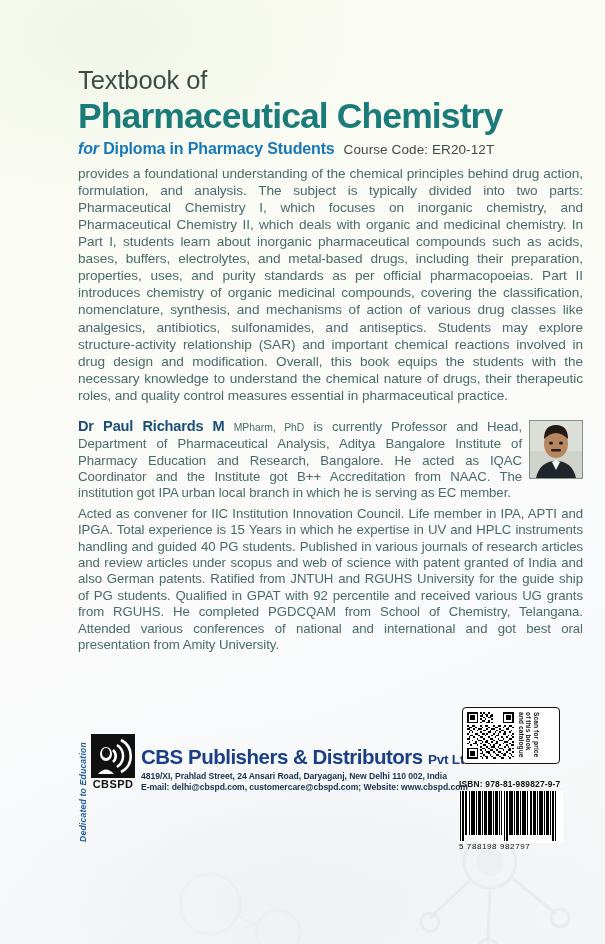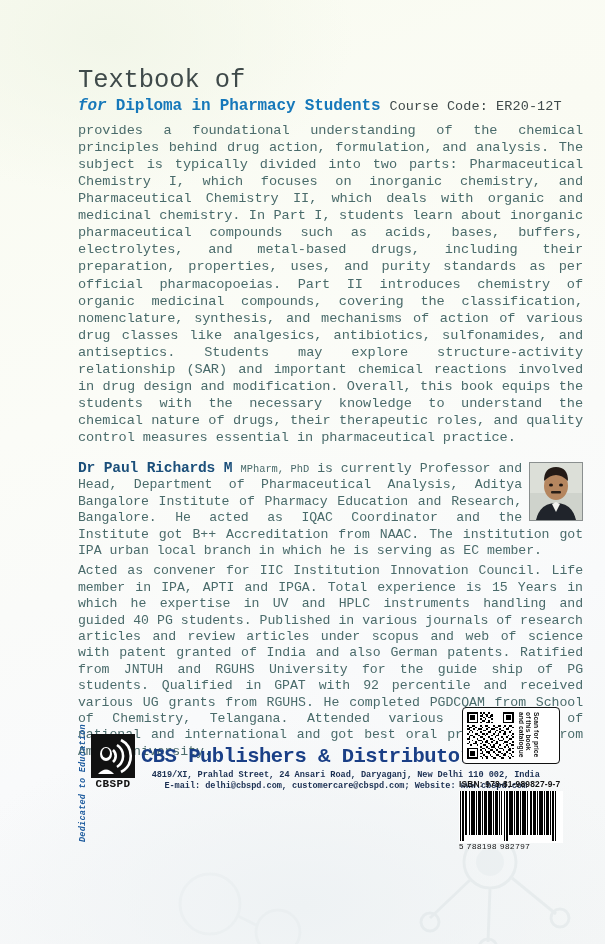--- a/index.html
+++ b/index.html
@@ -44,21 +44,20 @@
     opacity: 0.32;
     pointer-events: none;
   }
 
   .content {
     position: absolute;
     left: 78px;
     top: 0;
     width: 508px;
     height: 904px;
-    font-family: Liberation Mono, monospace;
   }
 
   
   .title-sup {
     font-size: 25.5px;
     color: #3f4a4a;
     letter-spacing: -0.1px;
     margin-top: 68px;
     line-height: 1.0;
     font-weight: 400;
@@ -201,21 +200,20 @@
     font-size: 13.5px;
     letter-spacing: -0.2px;
   }
   .pub-line {
     font-size: 8.6px;
     font-weight: bold;
     color: #1a2f52;
     line-height: 11.4px;
     letter-spacing: -0.05px;
     white-space: nowrap;
-    text-align: center;
   }
   .pub-line.cities {
     font-size: 9.4px;
     line-height: 13.2px;
     letter-spacing: 0.05px;
   }
   .pub-line.cities2 {
     font-size: 8.4px;
     line-height: 12.6px;
     letter-spacing: 0.05px;
@@ -292,20 +290,21 @@
     <g fill="none" stroke="#e2e8ea" stroke-width="3">
       <circle cx="60" cy="50" r="30"></circle>
       <circle cx="128" cy="78" r="22"></circle>
       <path d="M88 62 L108 72"></path>
     </g>
   </svg>
 
   <div class="content">
 
     <div class="title-sup">Textbook of</div>
+    <div class="title-main">Pharmaceutical Chemistry</div>
     <div class="title-sub-row">
       <span class="title-sub"><span class="ital">for</span> <span>Diploma in Pharmacy Students</span></span><span class="course-code">Course Code: ER20-12T</span>
     </div>
 
     <div class="blurb">provides a foundational understanding of the chemical principles behind drug action, formulation, and analysis. The subject is typically divided into two parts: Pharmaceutical Chemistry I, which focuses on inorganic chemistry, and Pharmaceutical Chemistry II, which deals with organic and medicinal chemistry. In Part I, students learn about inorganic pharmaceutical compounds such as acids, bases, buffers, electrolytes, and metal-based drugs, including their preparation, properties, uses, and purity standards as per official pharmacopoeias. Part II introduces chemistry of organic medicinal compounds, covering the classification, nomenclature, synthesis, and mechanisms of action of various drug classes like analgesics, antibiotics, sulfonamides, and antiseptics. Students may explore structure-activity relationship (SAR) and important chemical reactions involved in drug design and modification. Overall, this book equips the students with the necessary knowledge to understand the chemical nature of drugs, their therapeutic roles, and quality control measures essential in pharmaceutical practice.</div>
 
     <div class="author-block">
       <div class="author-photo">
         <svg viewBox="0 0 52 57" width="52" height="57">
           <rect x="0" y="0" width="52" height="57" fill="#cfd3cc"></rect>

